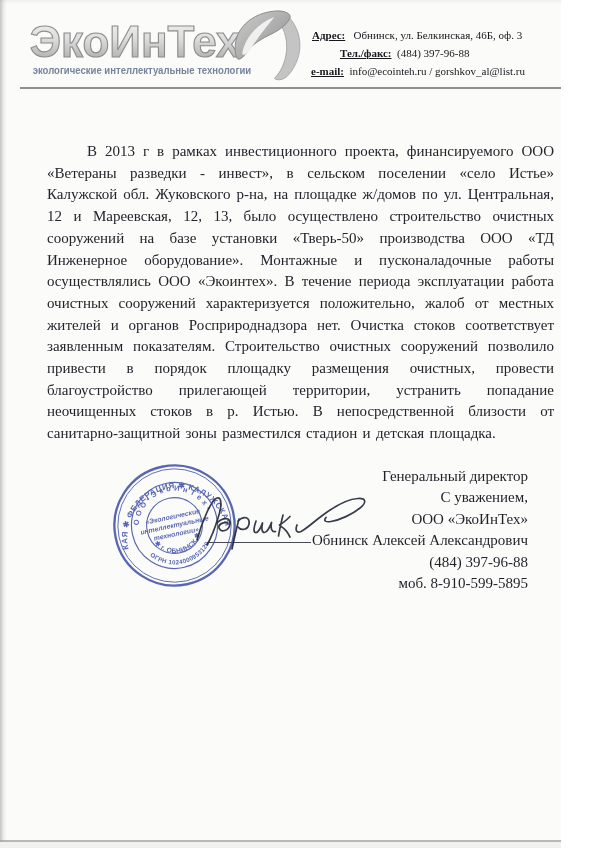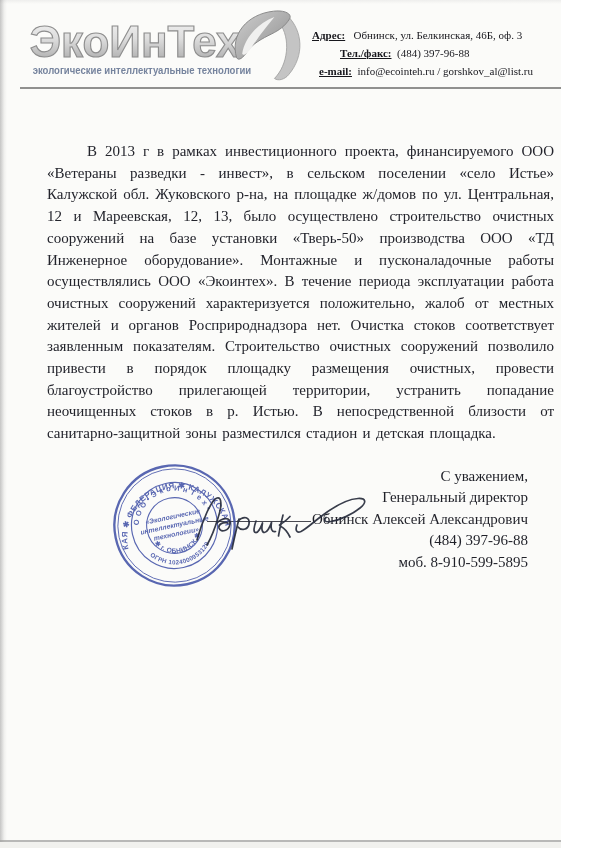--- a/index.html
+++ b/index.html
@@ -31,21 +31,21 @@
   }
 
   
   .logo-svg{position:absolute;left:22px;top:8px;z-index:2;}
   .address-block{
     position:absolute;left:307px;top:27px;width:286px;
     font-size:11px;line-height:17.8px;color:#17171d;z-index:2;
   }
   .address-line1{margin-left:5px;}
   .address-line2{margin-left:33px;}
-  .address-line3{margin-left:12px;}
+  .address-line3{margin-left:4px;}
   .addr-label{font-weight:bold;text-decoration:underline;}
   .divider{
     position:absolute;left:20px;top:87px;width:563px;height:2px;
     background:#7d7d7d;opacity:0.85;z-index:1;
   }
 
   
   .letter-body{
     position:absolute;left:35px;top:129px;width:531px;z-index:1;
   }
@@ -122,22 +122,23 @@
     </div>
   </div>
 
   <div class="divider"></div>
 
   <div class="letter-body">
     <p>В 2013 г в рамках инвестиционного проекта, финансируемого ООО «Ветераны разведки - инвест», в сельском поселении «село Истье» Калужской обл. Жуковского р-на, на площадке ж/домов по ул. Центральная, 12 и Мареевская, 12, 13, было осуществлено строительство очистных сооружений на базе установки «Тверь-50» производства ООО «ТД Инженерное оборудование». Монтажные и пусконаладочные работы осуществлялись ООО «Экоинтех». В течение периода эксплуатации работа очистных сооружений характеризуется положительно, жалоб от местных жителей и органов Росприроднадзора нет. Очистка стоков соответствует заявленным показателям. Строительство очистных сооружений позволило привести в порядок площадку размещения очистных, провести благоустройство прилегающей территории, устранить попадание неочищенных стоков в р. Истью. В непосредственной близости от санитарно-защитной зоны разместился стадион и детская площадка.</p>
   </div>
 
   <div class="closing-block">
+    <div>Генеральный директор</div>
     <div>С уважением,</div>
-    <div>Генеральный директор</div>
+    <div>ООО «ЭкоИнТех»</div>
     <div><span class="sig-line"></span><span>Обнинск Алексей Александрович</span></div>
     <div>(484) 397-96-88</div>
     <div>моб. 8-910-599-5895</div>
   </div>
 
   <svg class="stamp-svg" width="127" height="129" viewBox="0 0 130 130">
     <g transform="rotate(-12 65 65)" fill="none" stroke="#4353a8">
       <circle cx="65" cy="65" r="61.5" stroke-width="2.4"></circle>
       <circle cx="65" cy="65" r="58" stroke-width="0.9"></circle>
       <circle cx="65" cy="65" r="44" stroke-width="1.2"></circle>

